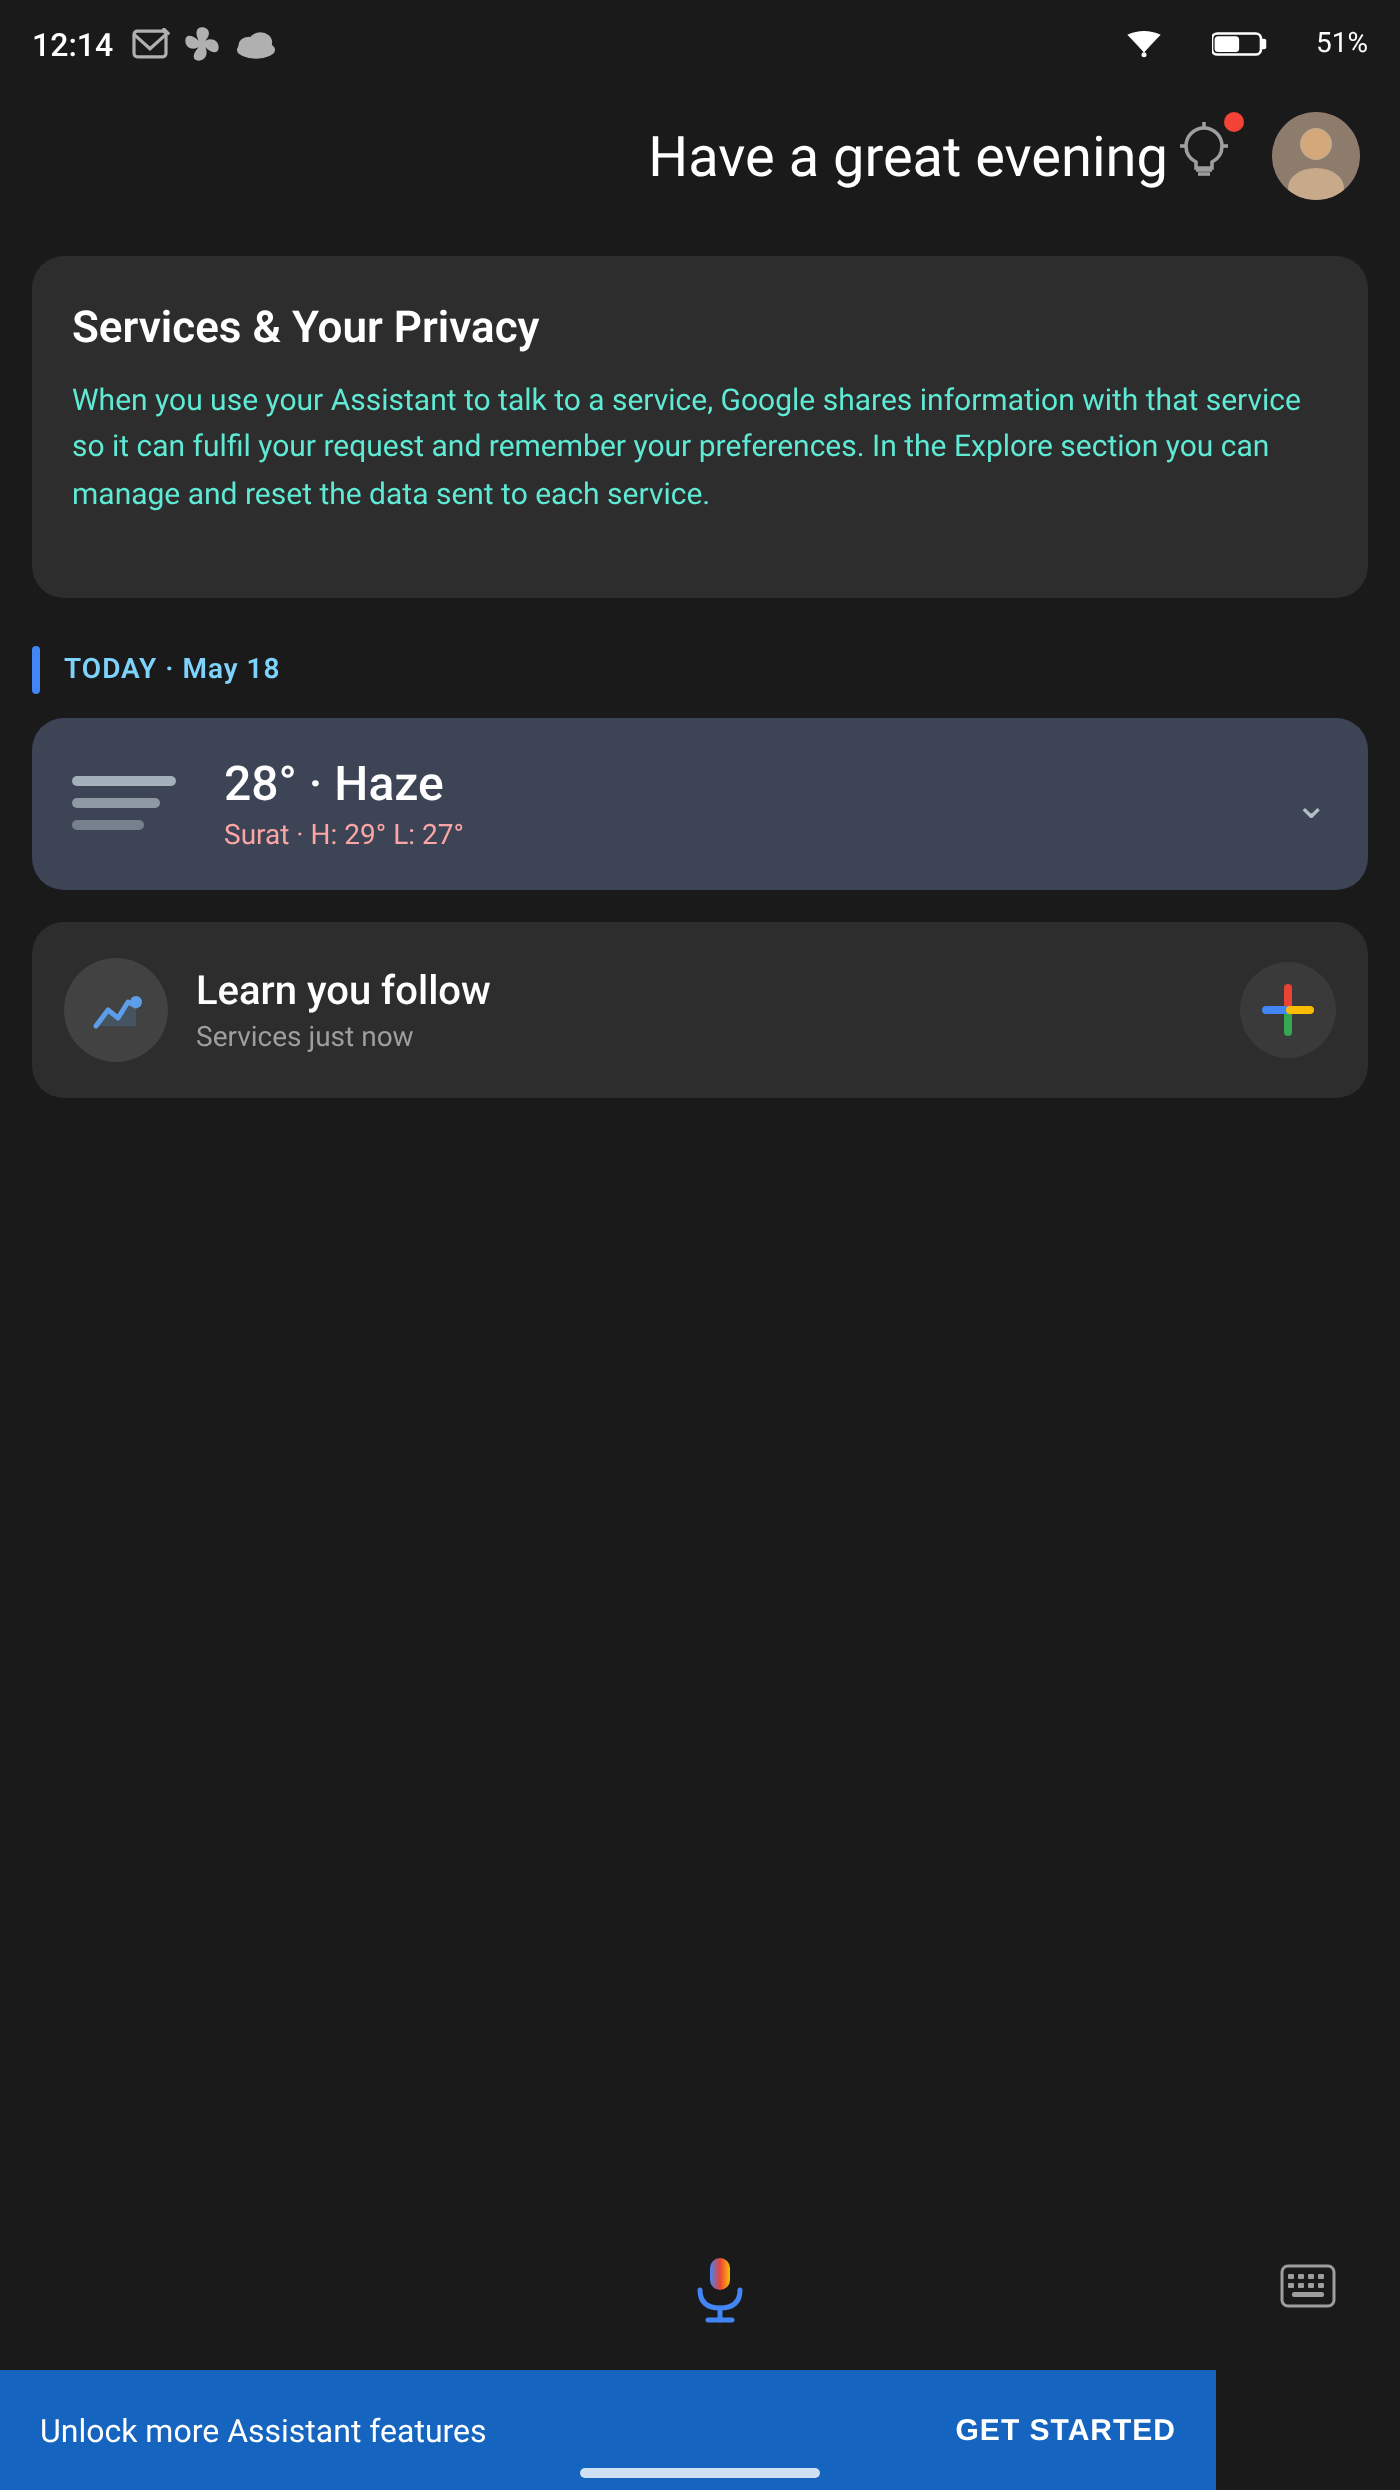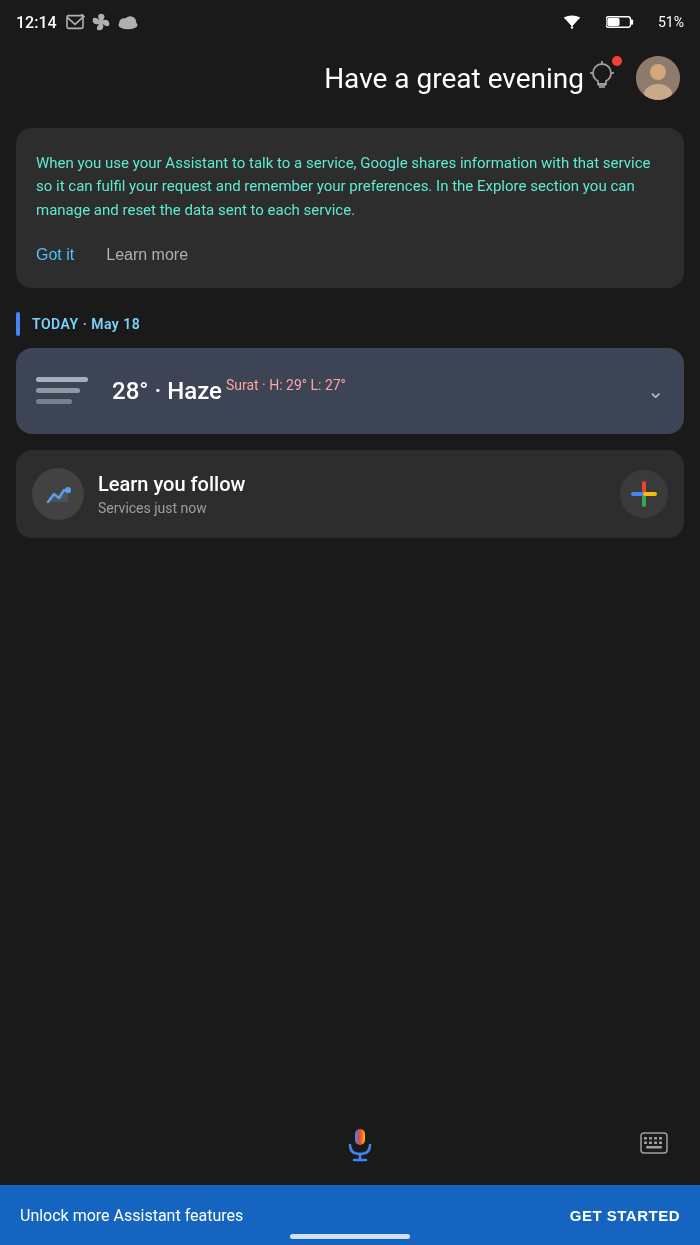--- a/index.html
+++ b/index.html
@@ -197,20 +197,21 @@
 
     .haze-line {
       width: 52px;
       height: 5px;
       background: #b0bec5;
       border-radius: 3px;
     }
 
     .weather-info {
       display: flex;
+      flex-direction: column;
       gap: 4px;
     }
 
     .weather-main {
       font-size: 24px;
       font-weight: 500;
       color: #ffffff;
     }
 
     .weather-sub {
@@ -297,21 +298,21 @@
       justify-content: center;
       width: 56px;
       height: 56px;
     }
 
     
     .get-started-banner {
       position: fixed;
       bottom: 0;
       left: 0;
-      width: 700px;
+      width: 608px;
       background: #1565c0;
       padding: 18px 20px;
       display: flex;
       align-items: center;
       justify-content: space-between;
       height: 60px;
     }
 
     .banner-text {
       font-size: 16px;
@@ -408,25 +409,22 @@
         <ellipse cx="22" cy="38" rx="14" ry="10" fill="#c8a98a"></ellipse>
 
         <circle cx="22" cy="16" r="7" fill="#d4a87a"></circle>
         <path d="M15 38 Q22 30 29 38" fill="#c8a98a"></path>
       </svg>
     </div>
   </div>
 </div>
 
 <div class="privacy-card">
+  <h2 class="privacy-title">Services &amp; Your Privacy</h2>
   <p class="privacy-body">When you use your Assistant to talk to a service, Google shares information with that service so it can fulfil your request and remember your preferences. In the Explore section you can manage and reset the data sent to each service.</p>
-  <div class="privacy-actions">
-    <button class="btn-got-it">Got it</button>
-    <button class="btn-learn-more">Learn more</button>
-  </div>
 </div>
 
 <div class="today-section">
   <div class="today-bar"></div>
   <span class="today-label">TODAY · May 18</span>
 </div>
 
 <div class="weather-card">
   <div class="weather-left">
     <div class="haze-icon">

